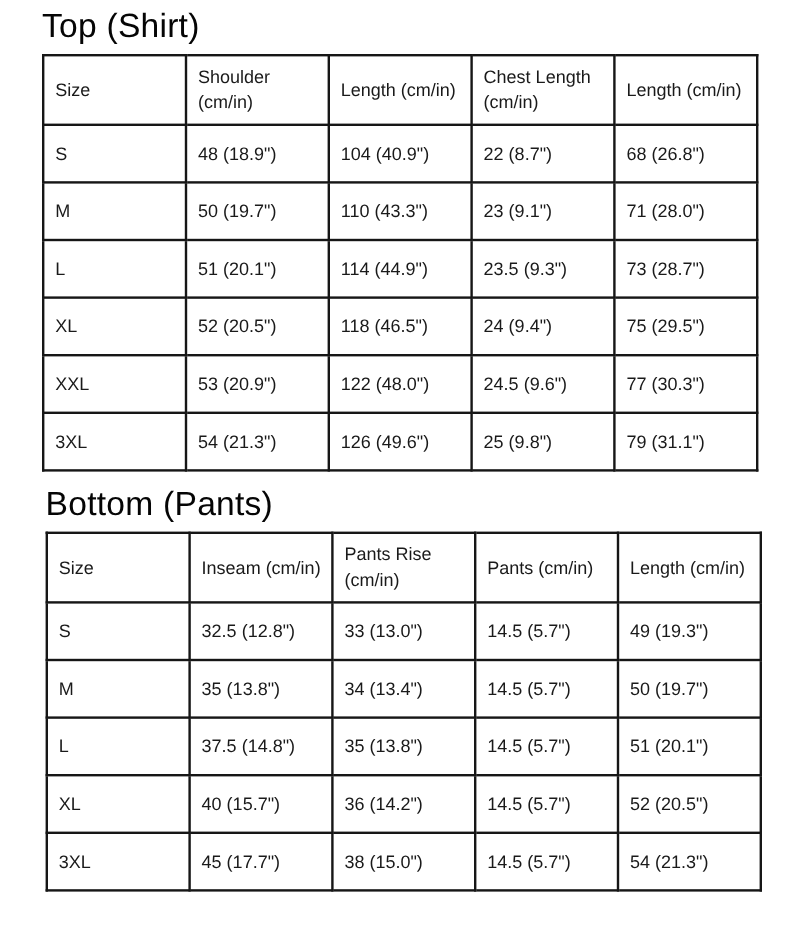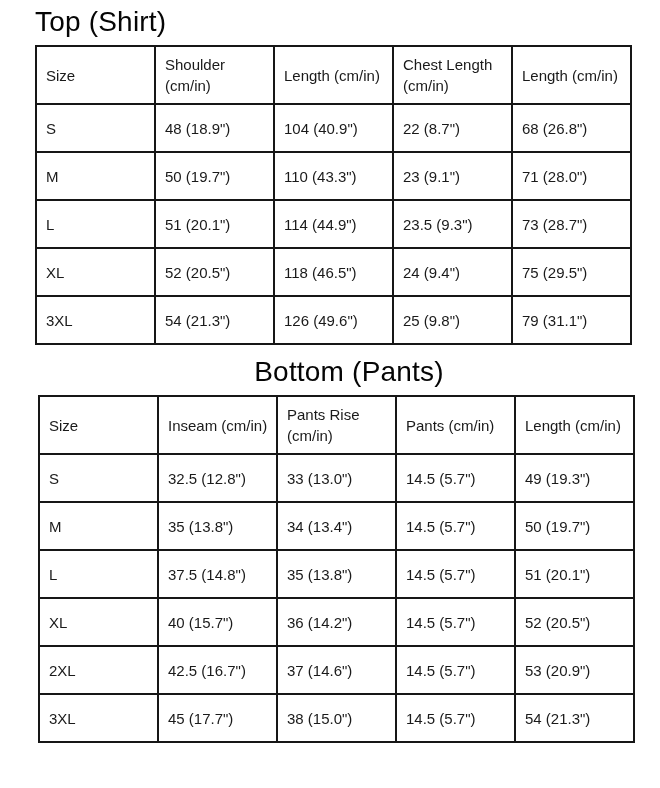--- a/index.html
+++ b/index.html
@@ -20,21 +20,20 @@
     font-size: 28px;
     font-weight: 400;
     color: #050505;
     margin: 0;
     padding: 6px 0 7px 35px;
     letter-spacing: 0.2px;
   }
   .section-bottom .section-title {
     padding-top: 11px;
     padding-left: 38px;
-    text-align: center;
   }
   table.size-table {
     border-collapse: collapse;
     table-layout: fixed;
     width: 597px;
     margin-left: 35px;
     background: #ffffff;
   }
   .section-bottom table.size-table {
     margin-left: 38px;
@@ -99,20 +98,27 @@
           <td>73 (28.7")</td>
         </tr>
         <tr>
           <td>XL</td>
           <td>52 (20.5")</td>
           <td>118 (46.5")</td>
           <td>24 (9.4")</td>
           <td>75 (29.5")</td>
         </tr>
         <tr>
+          <td>XXL</td>
+          <td>53 (20.9")</td>
+          <td>122 (48.0")</td>
+          <td>24.5 (9.6")</td>
+          <td>77 (30.3")</td>
+        </tr>
+        <tr>
           <td>3XL</td>
           <td>54 (21.3")</td>
           <td>126 (49.6")</td>
           <td>25 (9.8")</td>
           <td>79 (31.1")</td>
         </tr>
       </tbody>
     </table>
   </section>
 
@@ -151,27 +157,20 @@
           <td>51 (20.1")</td>
         </tr>
         <tr>
           <td>XL</td>
           <td>40 (15.7")</td>
           <td>36 (14.2")</td>
           <td>14.5 (5.7")</td>
           <td>52 (20.5")</td>
         </tr>
         <tr>
-          <td>2XL</td>
-          <td>42.5 (16.7")</td>
-          <td>37 (14.6")</td>
-          <td>14.5 (5.7")</td>
-          <td>53 (20.9")</td>
-        </tr>
-        <tr>
           <td>3XL</td>
           <td>45 (17.7")</td>
           <td>38 (15.0")</td>
           <td>14.5 (5.7")</td>
           <td>54 (21.3")</td>
         </tr>
       </tbody>
     </table>
   </section>
 

